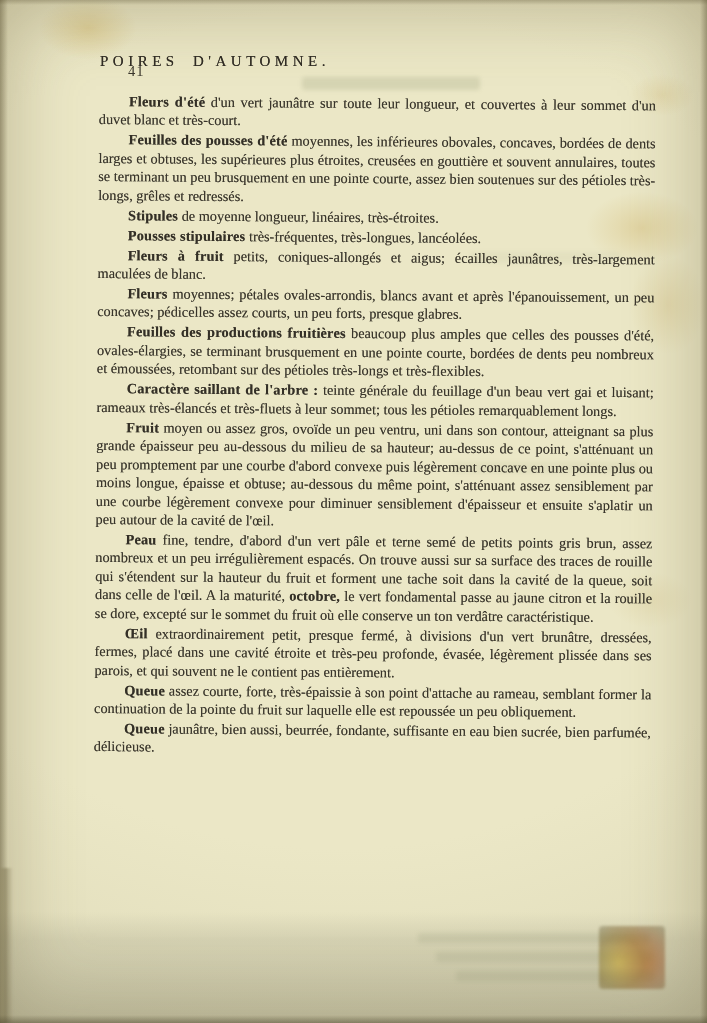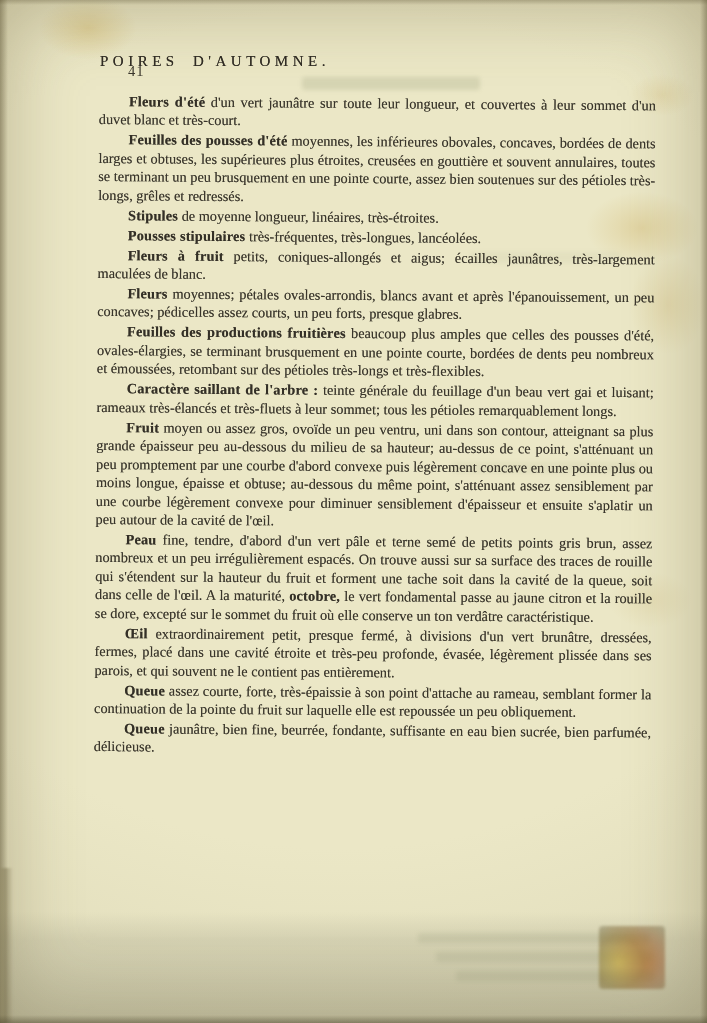--- a/index.html
+++ b/index.html
@@ -130,21 +130,21 @@
     <p><span class="lead">Caractère saillant de l'arbre :</span> <span>teinte générale du feuillage d'un beau vert gai et luisant; rameaux très-élancés et très-fluets à leur sommet; tous les pétioles remarquablement longs.</span></p>
 
     <p><span class="lead">Fruit</span> <span>moyen ou assez gros, ovoïde un peu ventru, uni dans son contour, atteignant sa plus grande épaisseur peu au-dessous du milieu de sa hauteur; au-dessus de ce point, s'atténuant un peu promptement par une courbe d'abord convexe puis légèrement concave en une pointe plus ou moins longue, épaisse et obtuse; au-dessous du même point, s'atténuant assez sensiblement par une courbe légèrement convexe pour diminuer sensiblement d'épaisseur et ensuite s'aplatir un peu autour de la cavité de l'œil.</span></p>
 
     <p><span class="lead">Peau</span> <span>fine, tendre, d'abord d'un vert pâle et terne semé de petits points gris brun, assez nombreux et un peu irrégulièrement espacés. On trouve aussi sur sa surface des traces de rouille qui s'étendent sur la hauteur du fruit et forment une tache soit dans la cavité de la queue, soit dans celle de l'œil. A la maturité,</span> <span class="lead">octobre,</span> <span>le vert fondamental passe au jaune citron et la rouille se dore, excepté sur le sommet du fruit où elle conserve un ton verdâtre caractéristique.</span></p>
 
     <p><span class="lead">Œil</span> <span>extraordinairement petit, presque fermé, à divisions d'un vert brunâtre, dressées, fermes, placé dans une cavité étroite et très-peu profonde, évasée, légèrement plissée dans ses parois, et qui souvent ne le contient pas entièrement.</span></p>
 
     <p><span class="lead">Queue</span> <span>assez courte, forte, très-épaissie à son point d'attache au rameau, semblant former la continuation de la pointe du fruit sur laquelle elle est repoussée un peu obliquement.</span></p>
 
-    <p><span class="lead">Queue</span> <span>jaunâtre, bien fine, beurrée, fondante, suffisante en eau bien sucrée, bien parfumée, délicieuse.</span></p>
+    <p><span class="lead">Queue</span> <span>jaunâtre, bien aussi, beurrée, fondante, suffisante en eau bien sucrée, bien parfumée, délicieuse.</span></p>
 
   </div>
 
   <div class="bottom-band"></div>
   <div class="page-curl"></div>
 
   <div class="ghost ghost-bot-1"></div>
   <div class="ghost ghost-bot-2"></div>
   <div class="ghost ghost-bot-3"></div>
   <div class="bleed-illustration"></div>

